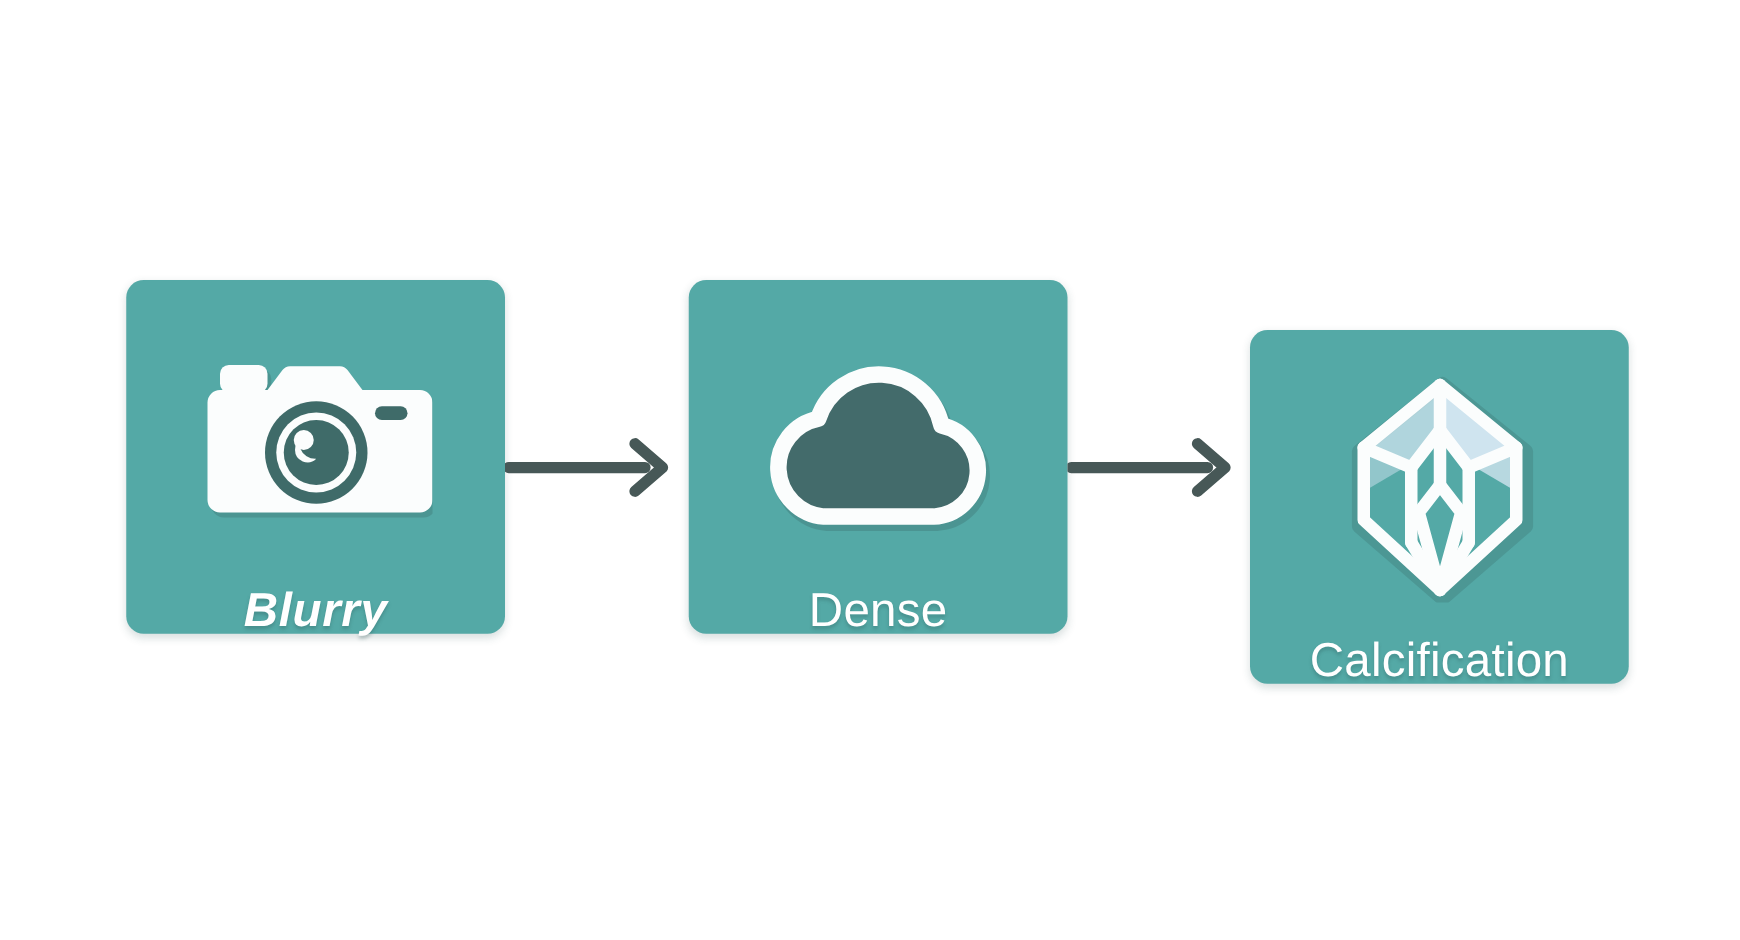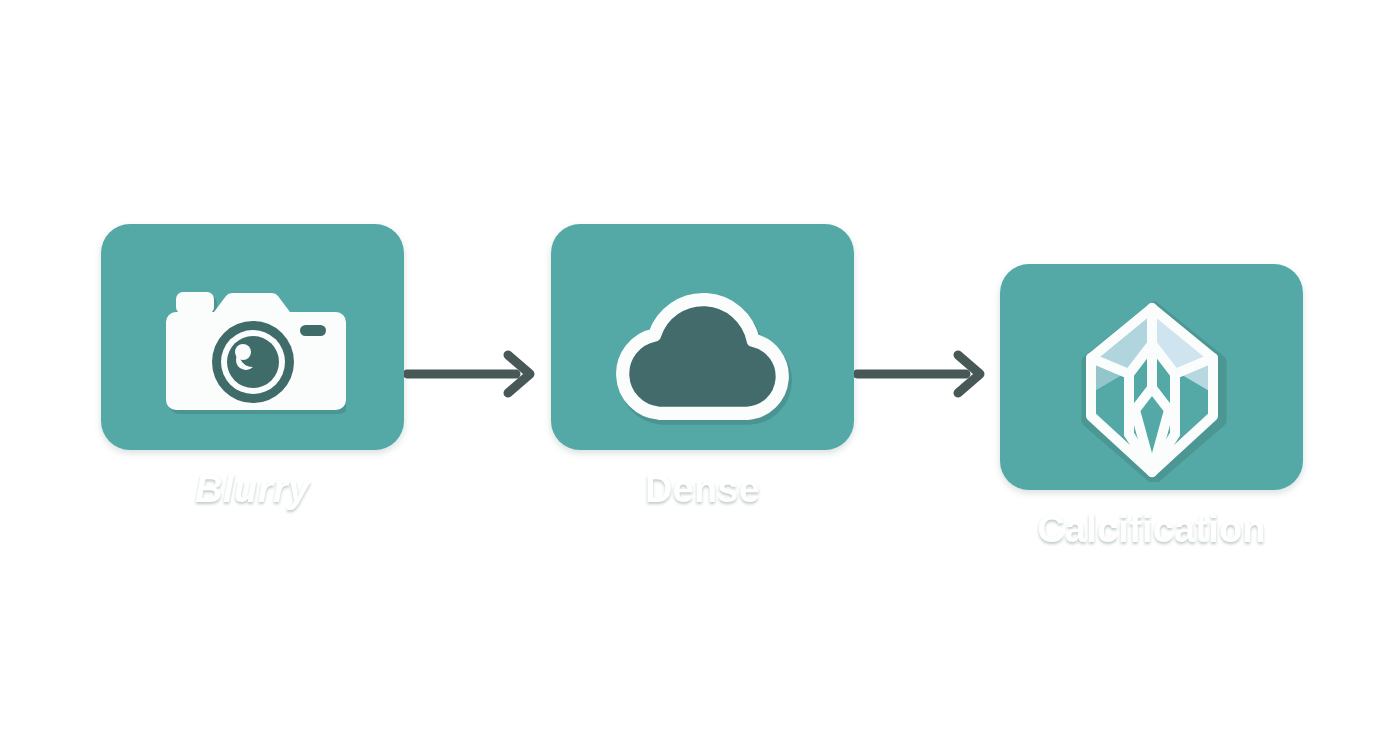--- a/index.html
+++ b/index.html
@@ -17,22 +17,22 @@
   #flow {
     position: relative;
     width: 1392px;
     height: 752px;
   }
 
   
   .card {
     position: absolute;
     width: 303px;
-    height: 226px;
-    border-radius: 29px;
+    height: 283px;
+    border-radius: 14px;
     background: #54a9a6;
     box-shadow: 0 3px 7px rgba(40, 80, 80, 0.18);
     display: flex;
     flex-direction: column;
     align-items: center;
     justify-content: flex-start;
     box-sizing: border-box;
   }
   #card-1 { left: 101px; top: 224px; }
   #card-2 { left: 551px; top: 224px; }
@@ -61,21 +61,21 @@
     letter-spacing: 0.2px;
     text-shadow: 0 2px 3px rgba(40, 80, 80, 0.30);
   }
   .card-label.italic {
     font-style: italic;
     font-weight: bold;
     letter-spacing: 0.5px;
   }
   .card-label.regular {
     font-style: normal;
-    font-weight: bold;
+    font-weight: normal;
     text-align: right;
   }
 
   
   .arrow {
     position: absolute;
     top: 349px;
     width: 150px;
     height: 50px;
   }

